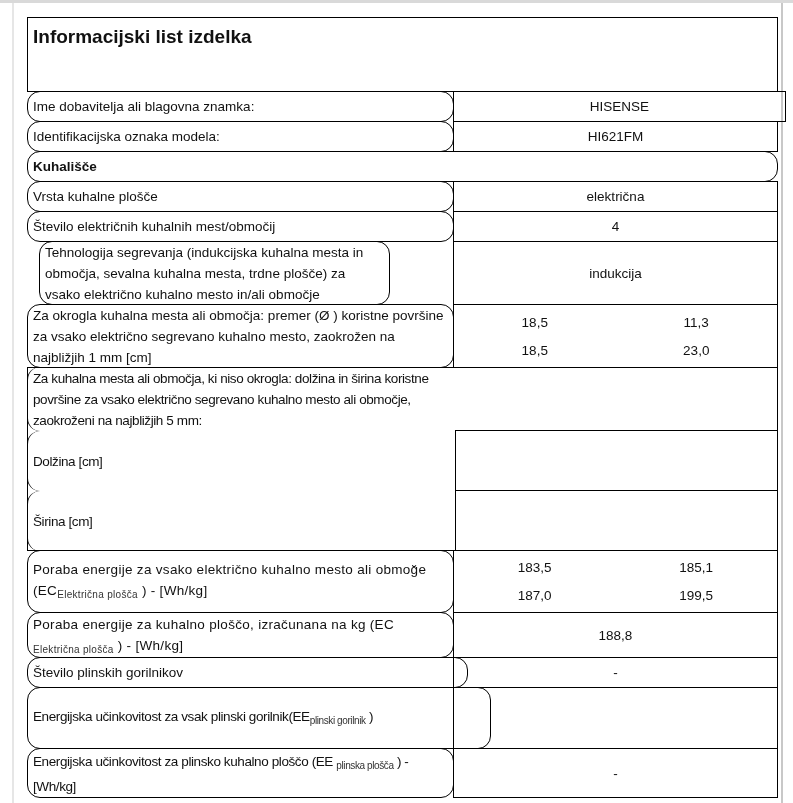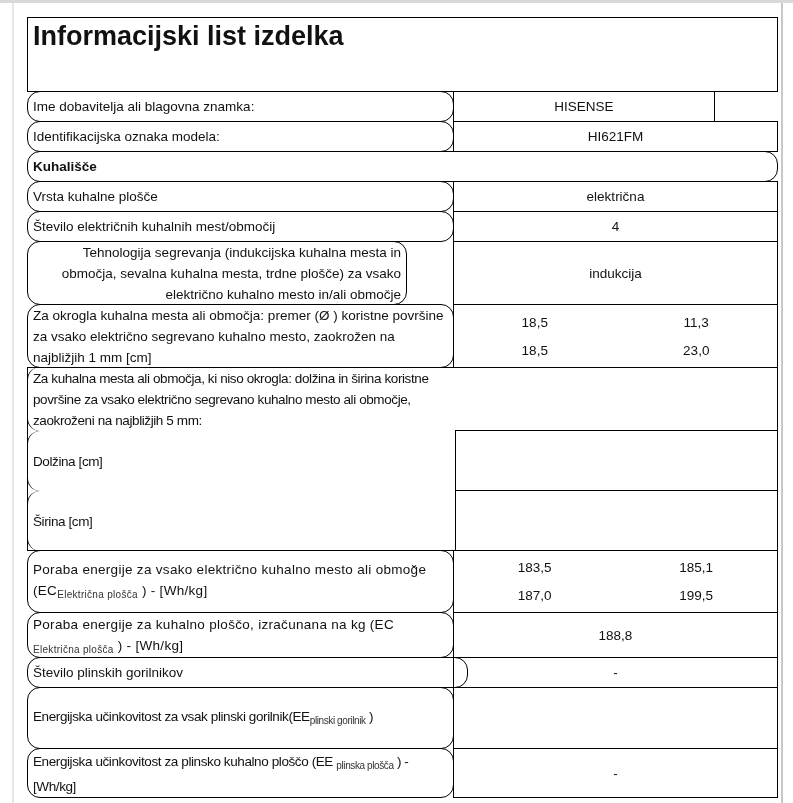--- a/index.html
+++ b/index.html
@@ -11,54 +11,54 @@
   .page-shadow-left { position:absolute; left:12px; top:3px; width:2px; height:800px; background:#e6e6e6; }
   .page-shadow-right { position:absolute; left:781px; top:3px; width:2px; height:800px; background:#c8c8c8; }
   .sheet { position:absolute; left:27px; top:17px; width:751px; height:781px; }
   .cell {
     position:absolute; box-sizing:border-box; border:1px solid #000;
     font-size:13.5px; line-height:21px; display:flex; align-items:center;
   }
   .lbl { padding:0 5px;border-radius:13px; }
   .val { justify-content:center; }
   .title {
-    font-size:27px; font-weight:bold; align-items:flex-start; padding:8px 5px 0;
+    font-size:19px; font-weight:bold; align-items:flex-start; padding:8px 5px 0;
   }
   .bold { font-weight:bold; }
   .twocol { display:grid; grid-template-columns:1fr 1fr; row-gap:7px; width:100%; text-align:center; }
   .narrow { font-family:"Liberation Sans Narrow","Liberation Sans",sans-serif; letter-spacing:-0.4px; }
   sub.s { font-size:10px; color:#333; vertical-align:-3px; }
   .spaced { letter-spacing:0.3px; }
 </style>
 </head>
 <body>
 
 <div class="page-shadow-top"></div>
 <div class="page-shadow-left"></div>
 <div class="page-shadow-right"></div>
 
 <div class="sheet">
 
   <div class="cell title" style="left:0;top:0;width:751px;height:75px;">Informacijski list izdelka</div>
 
   <div class="cell lbl" style="left:0;top:74px;width:427px;height:31px;">Ime dobavitelja ali blagovna znamka:</div>
-  <div class="cell val" style="left:426px;top:74px;width:262px;height:31px;">HISENSE</div>
+  <div class="cell val" style="left:426px;top:74px;width:333px;height:31px;">HISENSE</div>
 
   <div class="cell lbl" style="left:0;top:104px;width:427px;height:31px;">Identifikacijska oznaka modela:</div>
   <div class="cell val" style="left:426px;top:104px;width:325px;height:31px;">HI621FM</div>
 
   <div class="cell lbl bold" style="left:0;top:134px;width:751px;height:31px;">Kuhališče</div>
 
   <div class="cell lbl" style="left:0;top:164px;width:427px;height:31px;">Vrsta kuhalne plošče</div>
   <div class="cell val" style="left:426px;top:164px;width:325px;height:31px;">električna</div>
 
   <div class="cell lbl" style="left:0;top:194px;width:427px;height:31px;">Število električnih kuhalnih mest/območij</div>
   <div class="cell val" style="left:426px;top:194px;width:325px;height:31px;">4</div>
 
-  <div class="cell lbl" style="left:0;top:224px;width:380px;height:64px;text-align:right;">Tehnologija segrevanja (indukcijska kuhalna mesta in območja, sevalna kuhalna mesta, trdne plošče) za vsako električno kuhalno mesto in/ali območje</div>
+  <div class="cell lbl" style="left:12px;top:224px;width:351px;height:64px;">Tehnologija segrevanja (indukcijska kuhalna mesta in območja, sevalna kuhalna mesta, trdne plošče) za vsako električno kuhalno mesto in/ali območje</div>
   <div class="cell val" style="left:426px;top:224px;width:325px;height:64px;">indukcija</div>
 
   <div class="cell lbl" style="left:0;top:287px;width:427px;height:64px;">Za okrogla kuhalna mesta ali območja: premer  (Ø ) koristne površine za vsako električno segrevano kuhalno mesto, zaokrožen na najbližjih 1 mm [cm]</div>
   <div class="cell val" style="left:426px;top:287px;width:325px;height:64px;">
     <div class="twocol">
       <span>18,5</span>
       <span>11,3</span>
       <span>18,5</span>
       <span>23,0</span>
     </div>
@@ -84,21 +84,21 @@
   </div>
 
   <div class="cell lbl spaced" style="left:0;top:595px;width:427px;height:46px;display:block;padding-top:1px;">
     <span>Poraba energije za kuhalno ploščo, izračunana na kg (EC</span><br><sub class="s">Električna plošča</sub><span> ) - [Wh/kg]</span>
   </div>
   <div class="cell val" style="left:426px;top:595px;width:325px;height:46px;">188,8</div>
 
   <div class="cell lbl" style="left:0;top:640px;width:441px;height:31px;">Število plinskih gorilnikov</div>
   <div class="cell val" style="left:426px;top:640px;width:325px;height:31px;">-</div>
 
-  <div class="cell lbl narrow" style="left:0;top:670px;width:427px;height:62px;">
+  <div class="cell lbl narrow" style="left:0;top:670px;width:464px;height:62px;">
     <span><span>Energijska učinkovitost za vsak plinski gorilnik(EE</span><sub class="s">plinski gorilnik</sub><span> )</span></span>
   </div>
   <div class="cell val" style="left:426px;top:670px;width:325px;height:62px;"></div>
 
   <div class="cell lbl narrow" style="left:0;top:731px;width:427px;height:50px;display:block;padding-top:2px;">
     <span>Energijska učinkovitost za plinsko kuhalno ploščo (EE</span> <sub class="s">plinska plošča</sub><span> ) - [Wh/kg]</span>
   </div>
   <div class="cell val" style="left:426px;top:731px;width:325px;height:50px;">-</div>
 
 </div>

